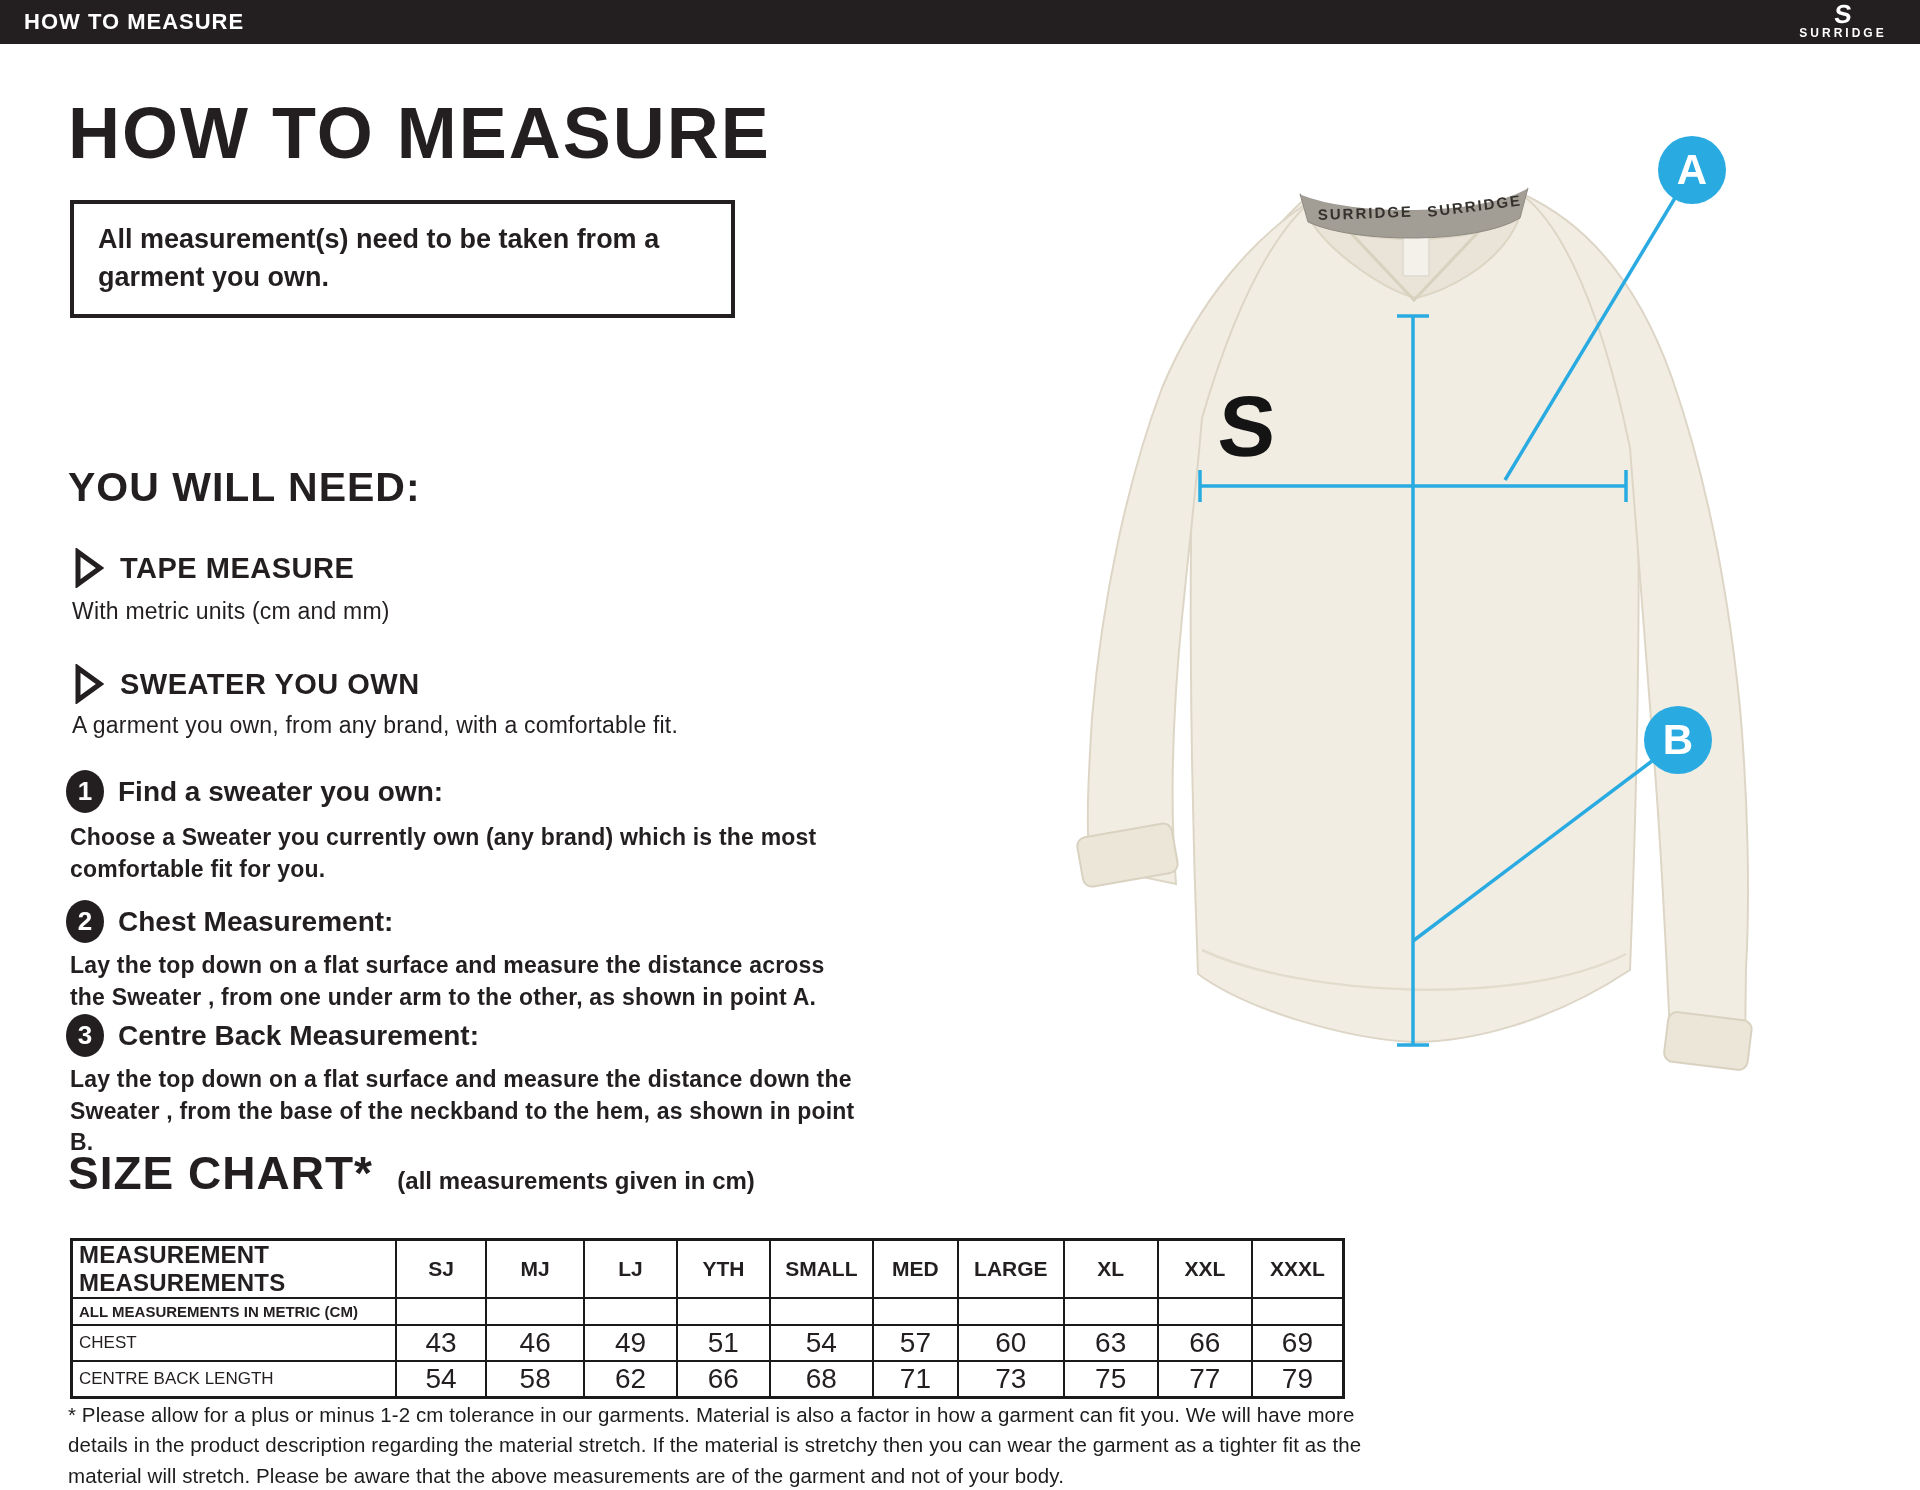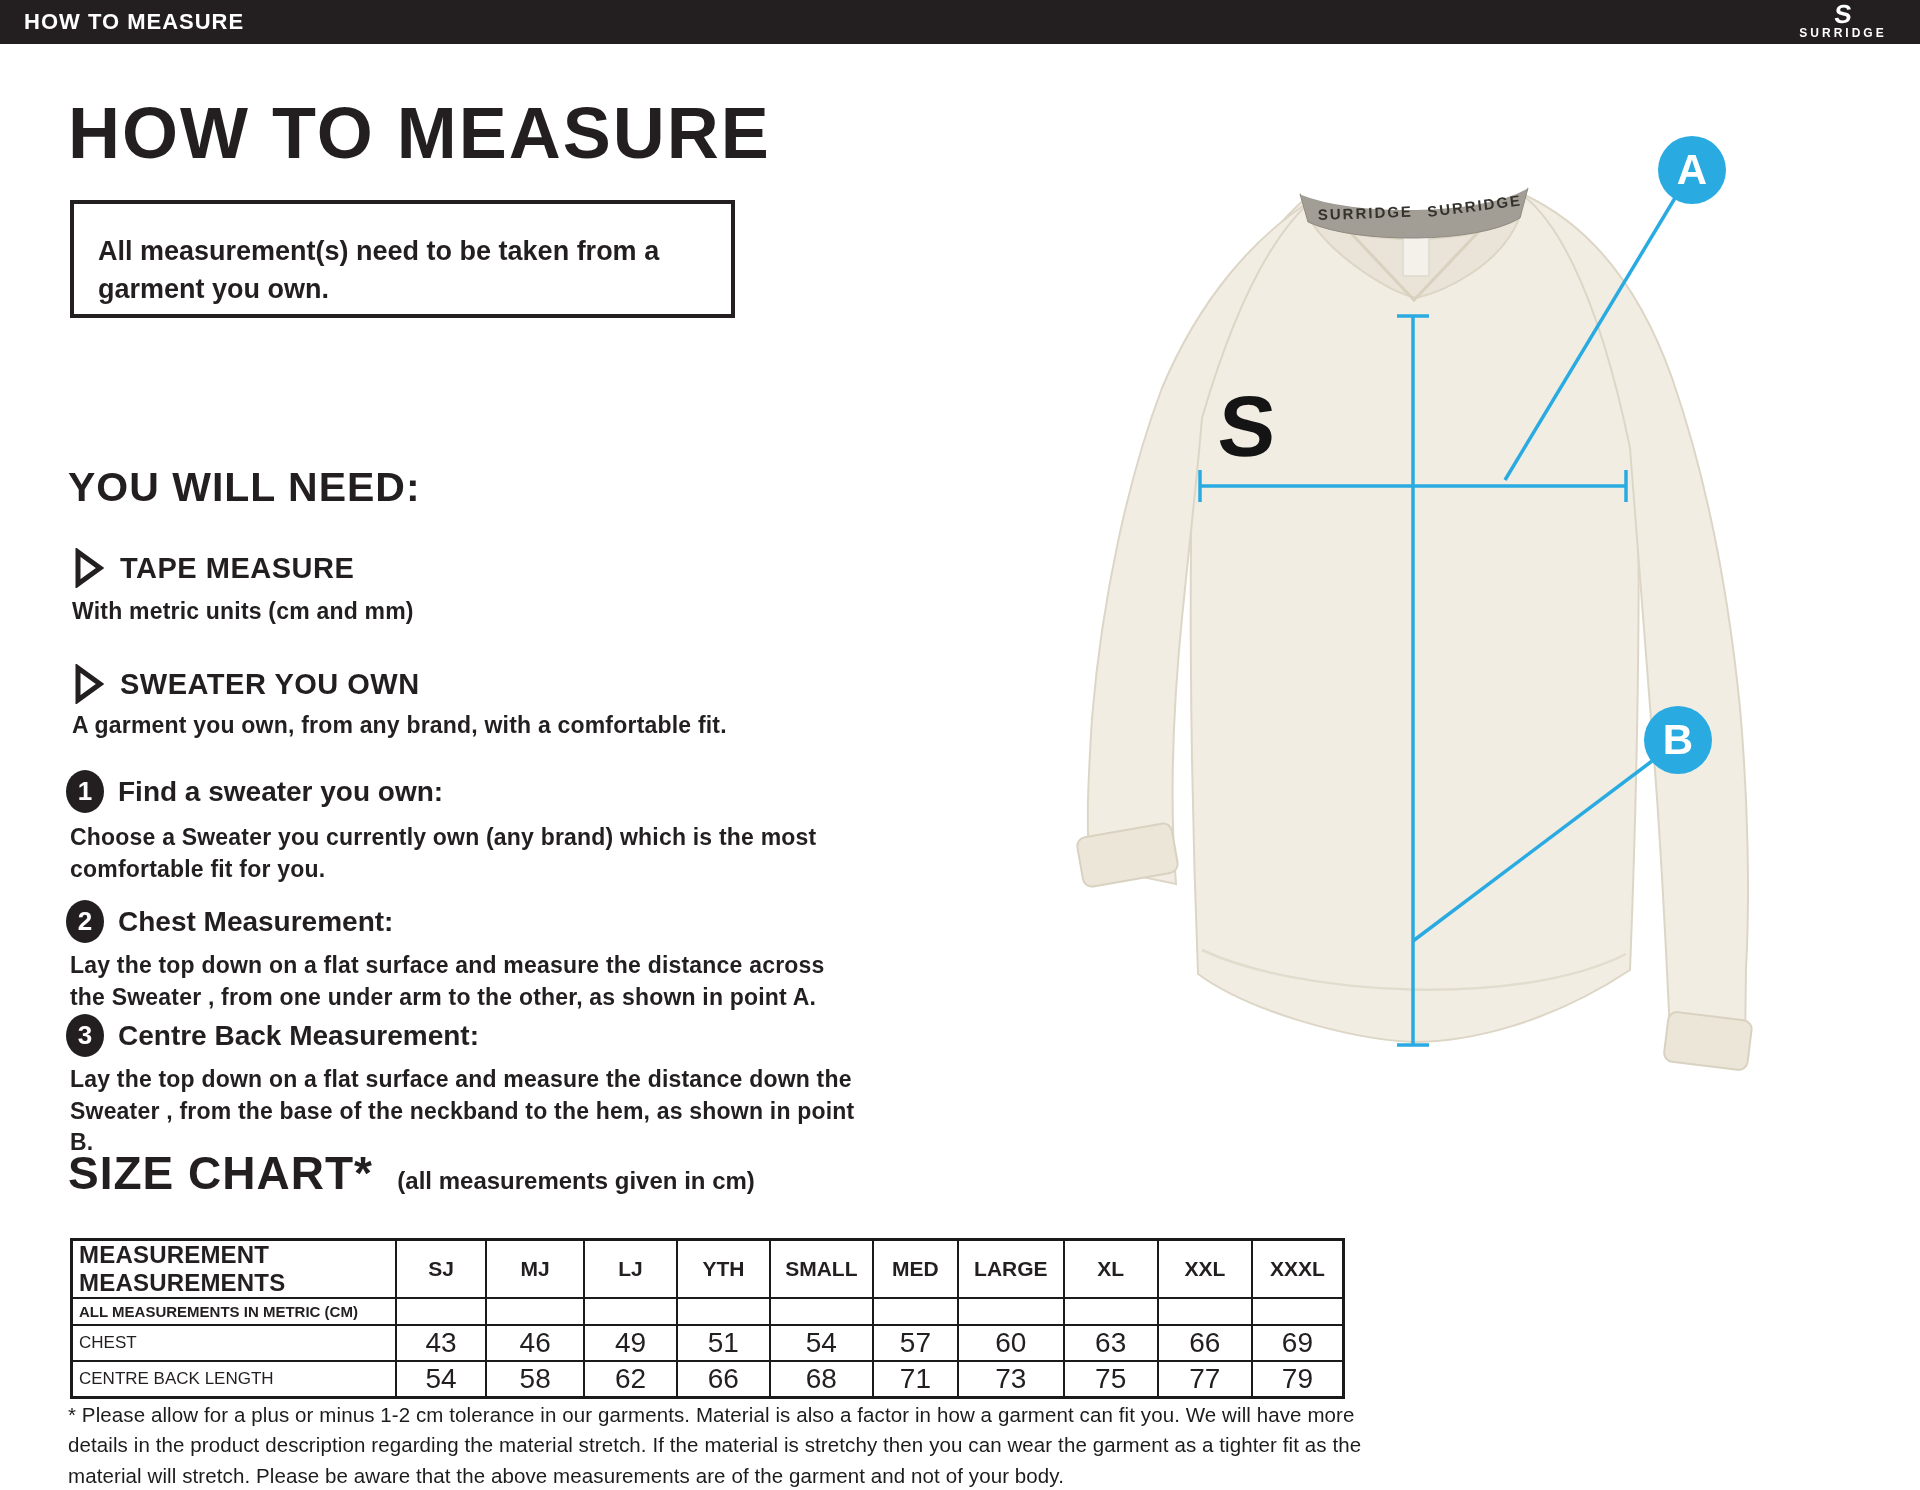--- a/index.html
+++ b/index.html
@@ -12,26 +12,26 @@
   .topbar-title{position:absolute;left:24px;top:0;height:44px;line-height:44px;
     color:#ffffff;font-size:22px;font-weight:bold;letter-spacing:1px;}
   .topbar-brand{position:absolute;right:22px;top:2px;width:110px;text-align:center;color:#fff;}
   .topbar-brand .s-glyph{display:block;font-size:26px;font-weight:bold;line-height:24px;
     transform:skewX(-6deg);}
   .topbar-brand .brand-word{display:block;font-size:12px;font-weight:bold;letter-spacing:3px;line-height:14px;}
 
   
   .h1{left:68px;top:92px;font-size:72px;font-weight:bold;letter-spacing:2px;}
   .note-box{left:70px;top:200px;width:665px;height:118px;border:4px solid #231f20;box-sizing:border-box;
-    padding:28px 24px;font-size:27px;font-weight:bold;line-height:1.42;}
+    padding:16px 24px;font-size:27px;font-weight:bold;line-height:1.42;}
   .h2{left:68px;top:464px;font-size:41px;font-weight:bold;letter-spacing:1px;}
 
   .need-item-title{display:flex;align-items:center;gap:16px;}
   .need-title-text{font-size:29px;font-weight:bold;letter-spacing:0.5px;}
-  .need-desc{font-size:23px;font-weight:bold;letter-spacing:0.2px;}
+  .need-desc{font-size:23px;font-weight:normal;letter-spacing:0.2px;}
 
   .step-row{display:flex;align-items:center;gap:14px;}
   .step-circle{width:38px;height:43px;border-radius:50%;background:#231f20;color:#ffffff;
     display:flex;align-items:center;justify-content:center;font-size:26px;font-weight:bold;flex:0 0 auto;}
   .step-title{font-size:28px;font-weight:bold;}
   .step-desc{font-size:23px;font-weight:bold;line-height:1.38;width:790px;letter-spacing:0.2px;}
 
   .size-heading{left:68px;top:1146px;}
   .size-heading .big{font-size:46px;font-weight:bold;letter-spacing:1px;}
   .size-heading .small{font-size:24px;font-weight:bold;margin-left:20px;}

